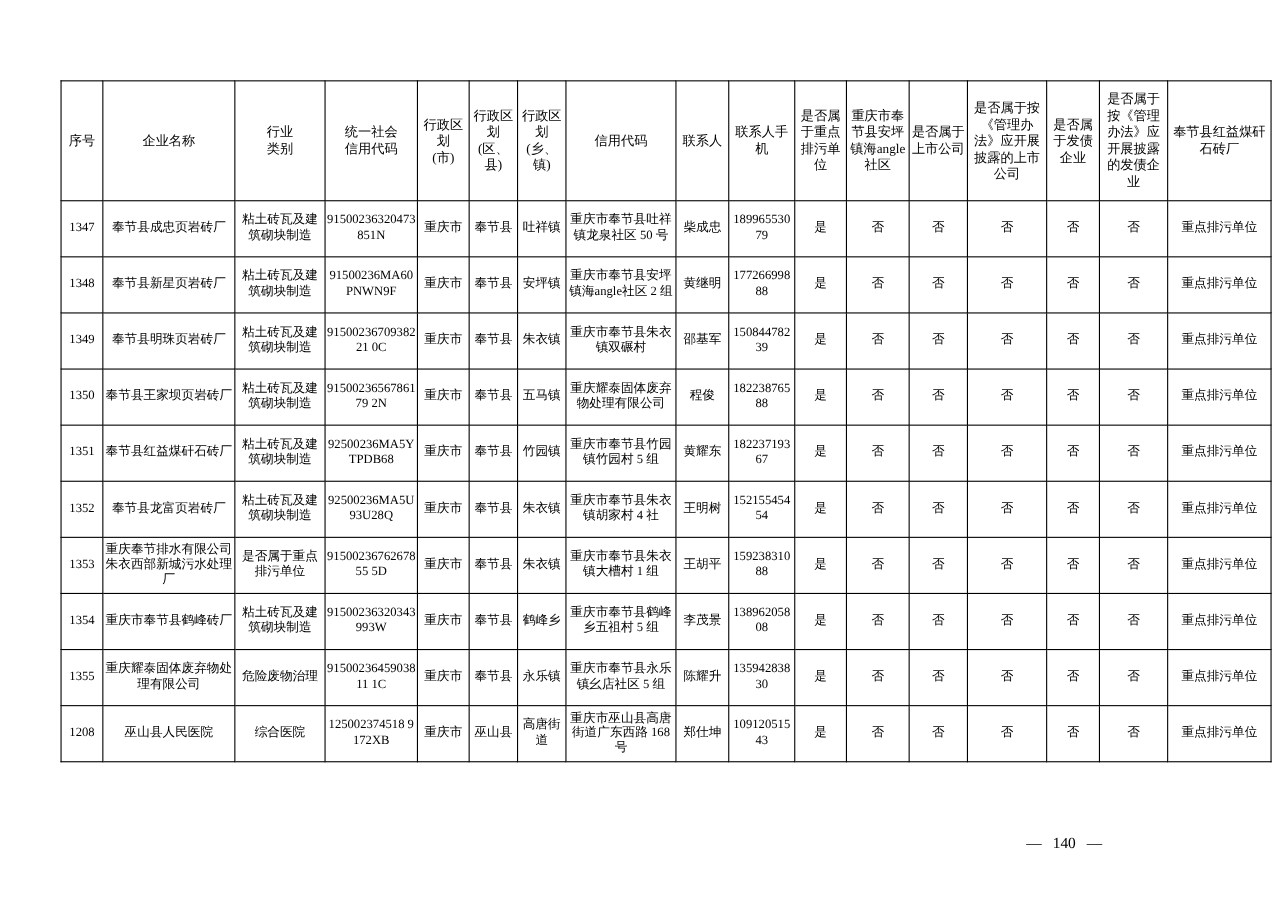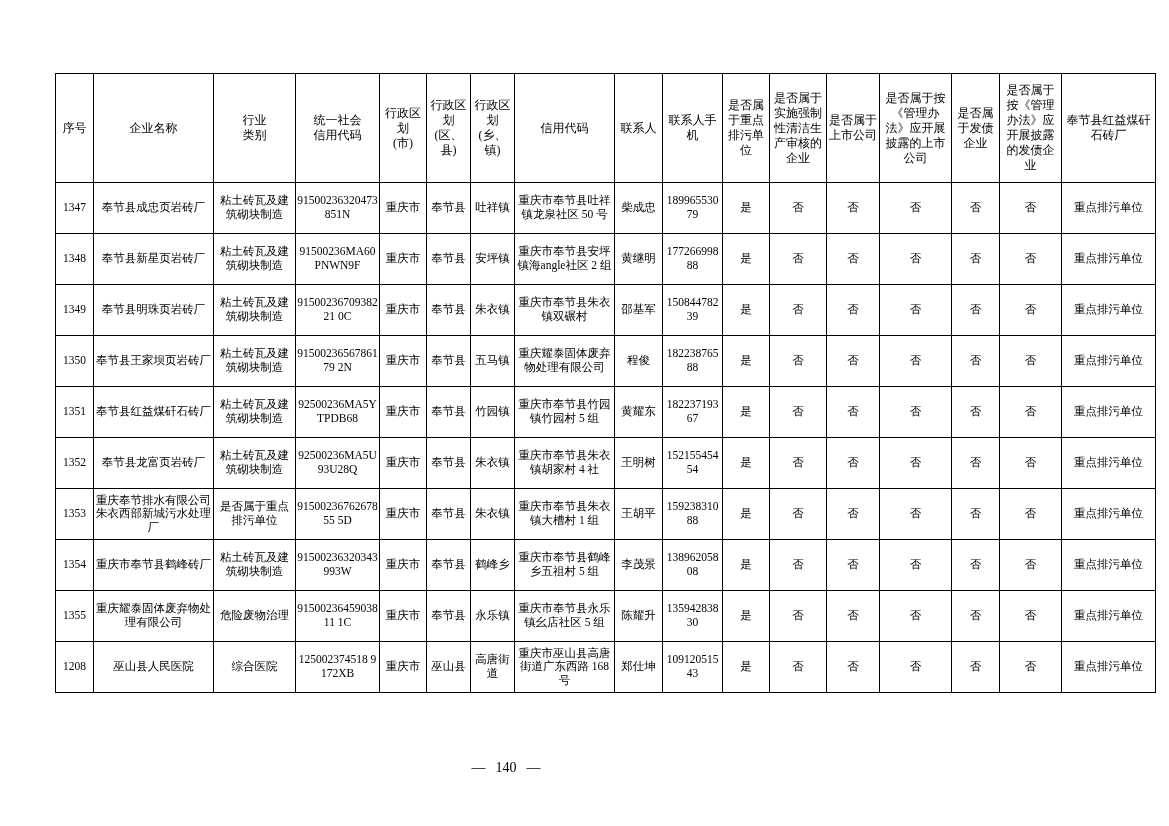--- a/index.html
+++ b/index.html
@@ -69,21 +69,21 @@
   col.c12 { width: 53px; }
   col.c13 { width: 72px; }
   col.c14 { width: 48px; }
   col.c15 { width: 62px; }
   col.c16 { width: 94px; }
   .footer {
     position: absolute;
     left: 0;
     top: 760px;
     width: 1012px;
-    text-align: center;
+    text-align: right;
     font-size: 14px;
     font-family: "Liberation Serif", "DejaVu Serif", serif;
   }
   .footer .page-num {
     display: inline-block;
     margin-left: 0;
   }
   .dash { display: inline-block; padding: 0 10px; }
 </style>
 </head>
@@ -117,21 +117,21 @@
           <th>企业名称</th>
           <th>行业<br>类别</th>
           <th>统一社会<br>信用代码</th>
           <th>行政区划<br>(市)</th>
           <th>行政区划<br>(区、县)</th>
           <th>行政区划<br>(乡、镇)</th>
           <th>信用代码</th>
           <th>联系人</th>
           <th>联系人手机</th>
           <th>是否属于重点排污单位</th>
-          <th>是否属于实施强制性清洁生产审核的企业</th>
+          <th>重庆市奉节县安坪镇海angle社区</th>
           <th>是否属于上市公司</th>
           <th>是否属于按《管理办法》应开展披露的上市公司</th>
           <th>是否属于发债企业</th>
           <th>是否属于按《管理办法》应开展披露的发债企业</th>
           <th>奉节县红益煤矸石砖厂</th>
         </tr>
       </thead>
       <tbody id="table-body">
           <tr>
             <td>1347</td>

